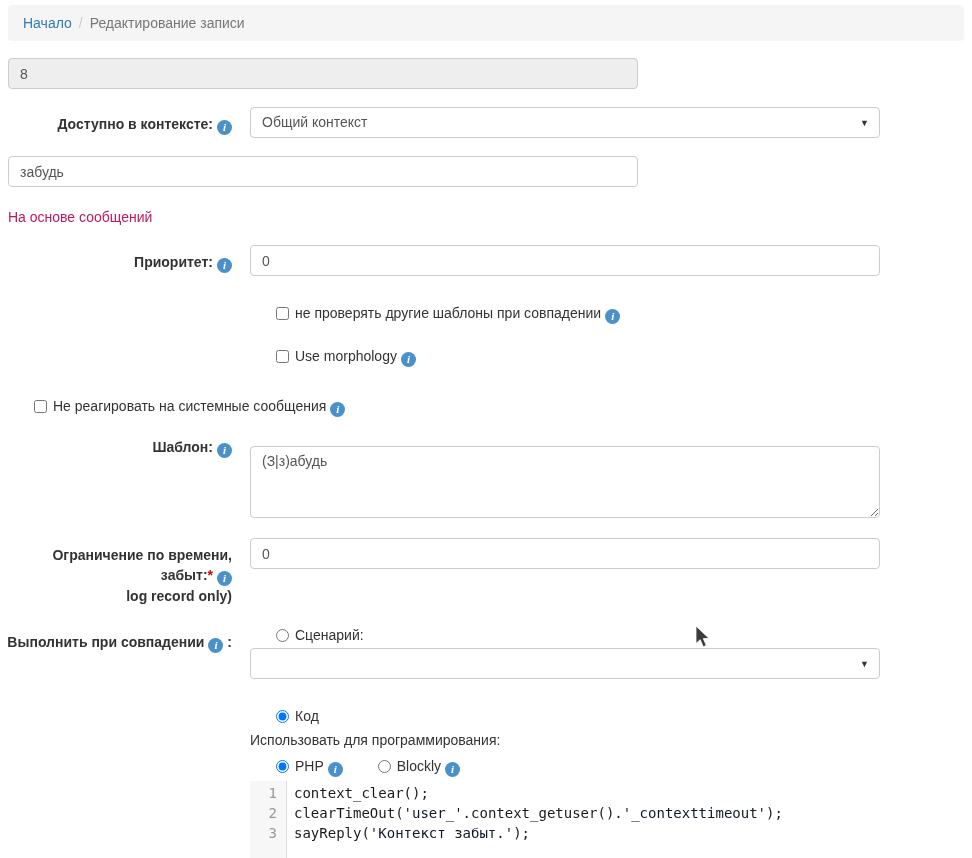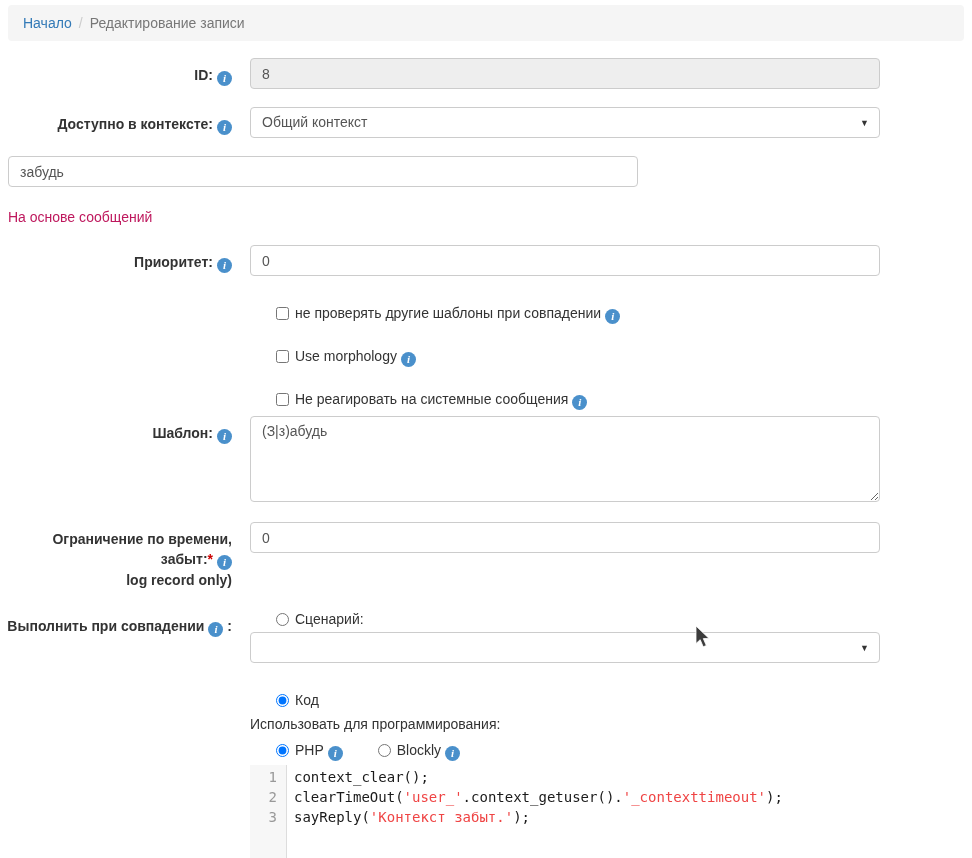--- a/index.html
+++ b/index.html
@@ -63,21 +63,21 @@
     border: 1px solid #ccc;
     border-radius: 4px;
     padding: 5px 11px;
     font-family: "Liberation Sans", sans-serif;
     font-size: 14px;
     color: #555;
     background: #fff;
     line-height: 19px;
   }
   input[type="text"]:disabled { background: #eee; cursor: not-allowed; }
-  textarea { height: 86px; resize: both; }
+  textarea { height: 72px; resize: both; margin-top: 16px; }
 
   .select-box {
     position: relative;
     display: flex;
     align-items: center;
     cursor: pointer;
     text-align: center;
   }
   .select-box .arrow {
     position: absolute;
@@ -86,21 +86,21 @@
     font-size: 9px;
     color: #333;
   }
 
   .static-row { margin-bottom: 18px; }
   .static-row .static-text { padding-top: 2px; line-height: 20px; color: #be185d; }
   .static-row .lbl { padding-top: 2px; }
 
   
   .check-row { margin-bottom: 22px; line-height: 20px; }
-  .check-row.tight { margin-bottom: 6px; }
+  .check-row.tight { margin-bottom: 13px; flex-direction: column; }
   input[type="checkbox"], input[type="radio"] {
     vertical-align: -2px;
     margin-right: 6px;
     cursor: pointer;
   }
   label.inline { cursor: pointer; font-weight: normal; padding-left: 26px; }
 
   .radio-line { line-height: 20px; margin-bottom: 3px; }
   .plain-line { line-height: 20px; margin-top: 4px; }
   .gap-md { height: 27px; }
@@ -127,40 +127,39 @@
     padding: 2px 9px 0 0;
     color: #999;
   }
   .code-editor .code {
     flex: 1;
     padding: 2px 0 0 7px;
     white-space: pre;
     color: #1a1a1a;
     overflow: hidden;
   }
-  .code .str { color: #ef4444; margin-top: 12px; }
+  .code .str { color: #0f172a; margin-top: 12px; }
 
   
   .mouse-cursor {
     position: absolute;
     left: 695px; top: 625px;
     width: 17px; height: 24px;
     pointer-events: none;
     z-index: 50;
   }
 </style>
 </head>
 <body>
 
 <div class="breadcrumb">
   <a>Начало</a><span class="sep">/</span><span class="current">Редактирование записи</span>
 </div>
 
 <div class="form-row">
-  <div class="lbl"><span>ID:</span><span class="info-icon">i</span></div>
   <div class="ctl"><input type="text" disabled="" value="8" style=""></div>
 </div>
 
 <div class="form-row">
   <div class="lbl"><span>Доступно в контексте:</span><span class="info-icon">i</span></div>
   <div class="ctl">
     <div class="select-box">
       <span>Общий контекст</span>
       <span class="arrow">▼</span>
     </div>

